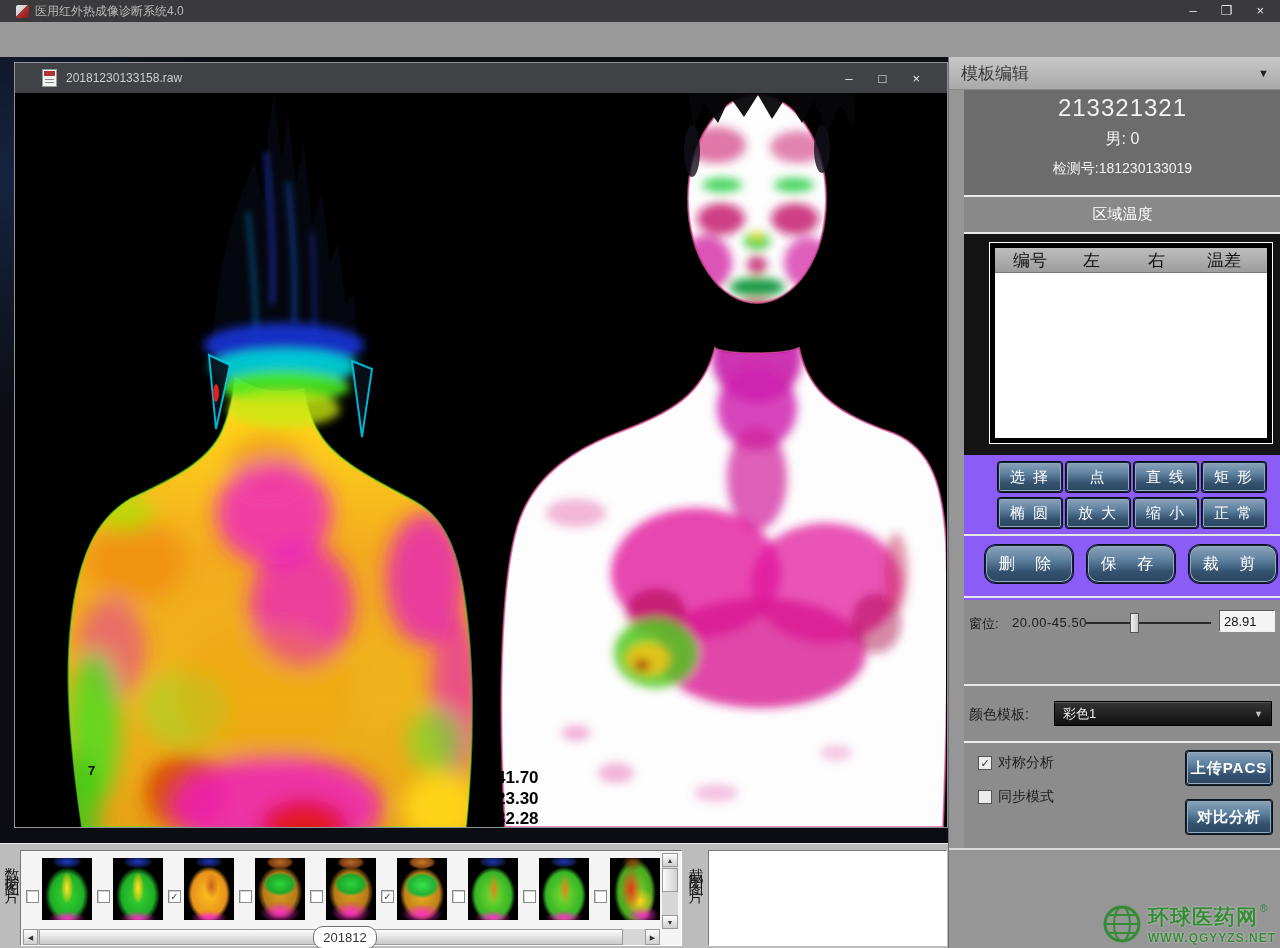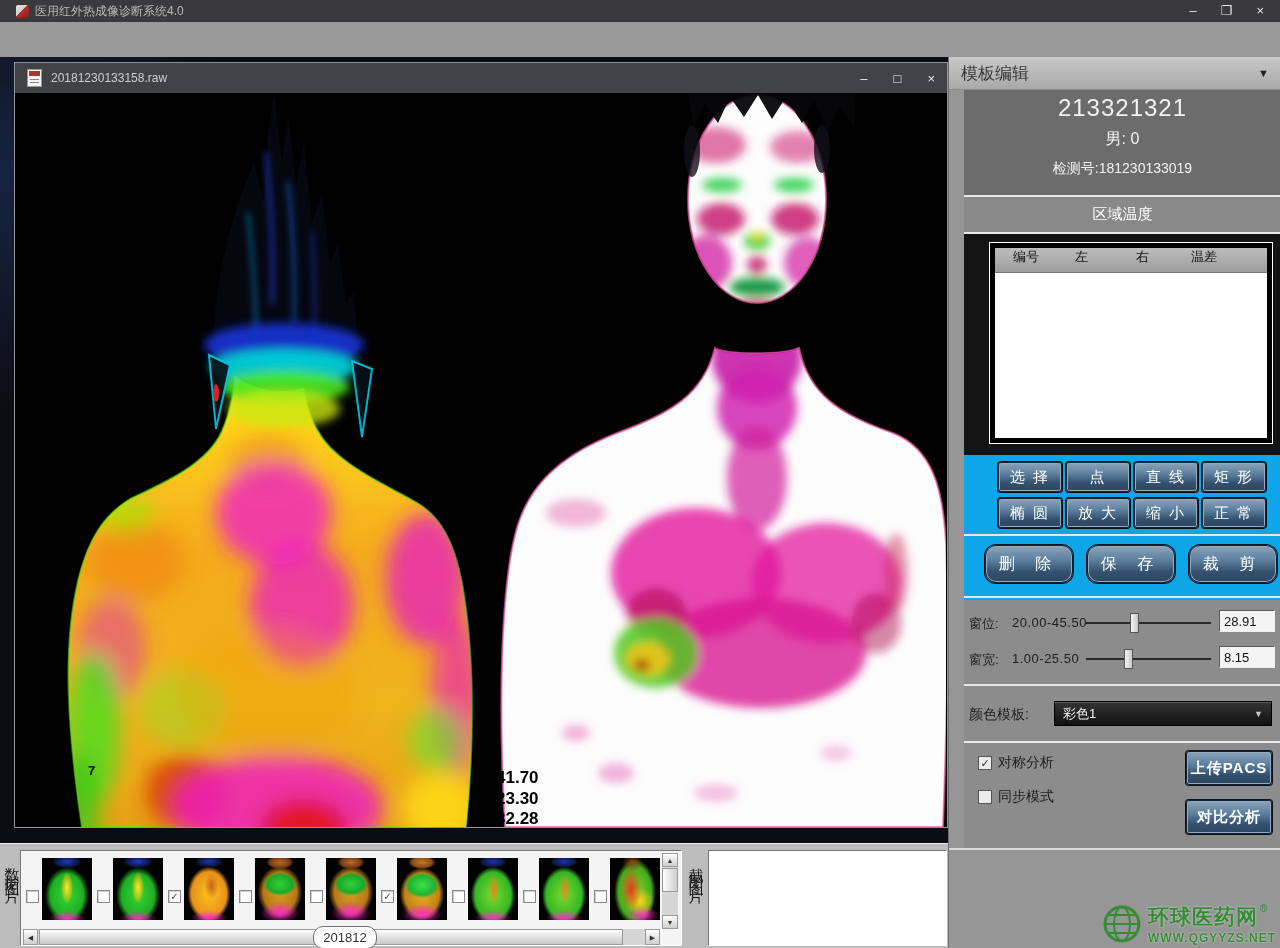--- a/index.html
+++ b/index.html
@@ -24,21 +24,21 @@
 
   
   .workspace { position:absolute; left:0; top:57px; width:948px; height:891px;
     background:#0b0d12;
     background-image:radial-gradient(circle 340px at 8px 120px, rgba(43,78,150,.35), rgba(0,0,0,0) 70%); }
 
   
   .img-window { position:absolute; left:14px; top:62px; width:934px; height:766px;
     border:1px solid #8f949b; background:#000; }
   .iw-titlebar { position:absolute; left:0; top:0; right:0; height:30px; background:#404246;
-    display:flex; align-items:center; padding:0 12px; }
+    display:flex; align-items:center; padding:0 27px; }
   .raw-icon { width:15px; height:18px; background:#f4f4f4; border:1px solid #999; position:relative; margin-right:9px; flex:0 0 auto; }
   .raw-icon:before { content:""; position:absolute; left:1px; top:1px; right:1px; height:5px; background:#b03434; }
   .raw-icon:after { content:""; position:absolute; left:2px; top:9px; right:2px; height:1px; background:#888; box-shadow:0 3px 0 #888; }
   .iw-title { color:#cfcfcf; font-size:12px; }
   .iw-controls { margin-left:auto; display:flex; gap:26px; color:#ececec; font-size:13px; }
   .iw-content { position:absolute; left:1px; top:30px; width:930px; height:734px; background:#000; }
   .iw-content svg { display:block; width:930px; height:734px; }
 
   
   .panel { position:absolute; left:948px; top:57px; width:332px; height:891px; background:#969696; border-left:1px solid #6e6e6e; }
@@ -49,28 +49,28 @@
   .p-patient { position:absolute; left:15px; top:33px; width:317px; height:105px; background:#6c6c6c; color:#f2f2f2; text-align:center; }
   .p-patient .pid { font-size:24px; letter-spacing:1px; padding-top:4px; }
   .p-patient .pgender { font-size:16px; margin-top:7px; }
   .p-patient .pexam { font-size:14px; margin-top:10px; }
   .p-region { position:absolute; left:15px; top:138px; width:317px; height:39px; background:#898989;
     border-top:2px solid #e8e8e8; border-bottom:2px solid #e8e8e8; color:#fff; font-size:15px;
     display:flex; align-items:center; justify-content:center; }
   .p-tablesec { position:absolute; left:15px; top:177px; width:317px; height:221px; background:#141414; }
   .roi-table { position:absolute; left:25px; top:8px; width:284px; height:202px; background:#000; border:1px solid #fff; padding:5px; }
   .roi-inner { width:100%; height:100%; background:#fff; display:flex; flex-direction:column; }
-  .roi-head { height:25px; background:linear-gradient(#bdbdbd,#9d9d9d); border-bottom:1px solid #777; display:flex; align-items:flex-start; font-size:13px; color:#111; }
+  .roi-head { height:25px; background:linear-gradient(#bdbdbd,#9d9d9d); border-bottom:1px solid #777; display:flex; align-items:center; font-size:17px; color:#111; }
   .roi-head span:nth-child(1){ margin-left:18px; }
   .roi-head span:nth-child(2){ margin-left:36px; }
   .roi-head span:nth-child(3){ margin-left:48px; }
   .roi-head span:nth-child(4){ margin-left:42px; }
   .roi-body { flex:1; background:#fff; }
 
-  .p-tools { position:absolute; left:15px; top:398px; width:317px; height:145px; background:#0ea5e9; }
+  .p-tools { position:absolute; left:15px; top:398px; width:317px; height:145px; background:#8b5cf6; }
   .btn { display:flex; align-items:center; justify-content:center; color:#fff; border-radius:3px;
     background:linear-gradient(#8ba3b9 0%,#5e81a0 38%,#33516e 72%,#2b4660 100%);
     border:1px solid #12202f; box-shadow:inset 0 0 0 1px #93aabf, 0 0 0 1px #0a131d; cursor:default; white-space:pre; }
   .tool-btn { position:absolute; width:64px; height:30px; font-size:15px; letter-spacing:2px; }
   .act-btn { position:absolute; width:88px; height:38px; font-size:16px; letter-spacing:8px; top:90px;border-radius:11px; }
   .tools-div { position:absolute; left:0; top:79px; width:317px; height:2px; background:#e6e6e6; }
   .tools-div2 { position:absolute; left:0; top:141px; width:317px; height:2px; background:#e6e6e6; }
 
   .p-sliders { position:absolute; left:15px; top:543px; width:317px; height:84px; background:#8c8c8c; }
   .sl-row { position:absolute; left:0; width:317px; height:26px; }
@@ -355,28 +355,20 @@
 
     <div class="p-sliders">
       <div class="sl-row" style="top:10px">
         <span class="sl-label">窗位:</span>
         <span class="sl-range">20.00-45.50</span>
         <div class="sl-track">
           <div class="sl-handle" style="left:44px"></div>
         </div>
         <div class="sl-value">28.91</div>
       </div>
-      <div class="sl-row" style="top:46px">
-        <span class="sl-label">窗宽:</span>
-        <span class="sl-range">1.00-25.50</span>
-        <div class="sl-track">
-          <div class="sl-handle" style="left:38px"></div>
-        </div>
-        <div class="sl-value">8.15</div>
-      </div>
     </div>
 
     <div class="p-color">
       <span class="pc-label">颜色模板:</span>
       <div class="dd">
         <span>彩色1</span>
         <span class="dd-caret">▼</span>
       </div>
     </div>
 

